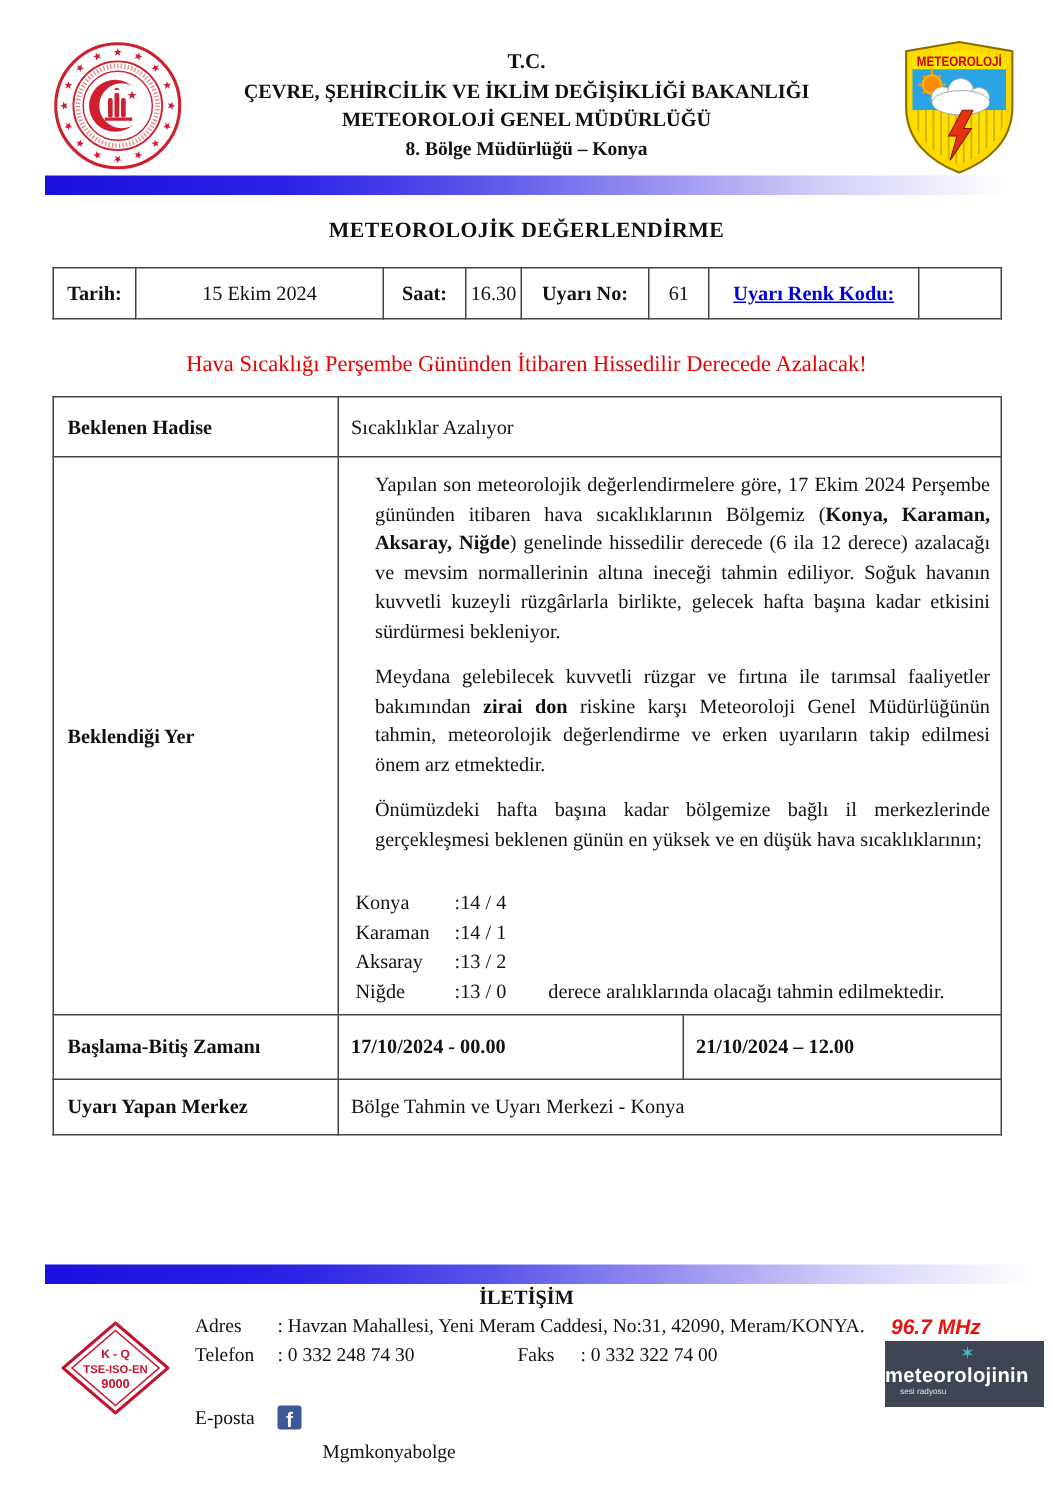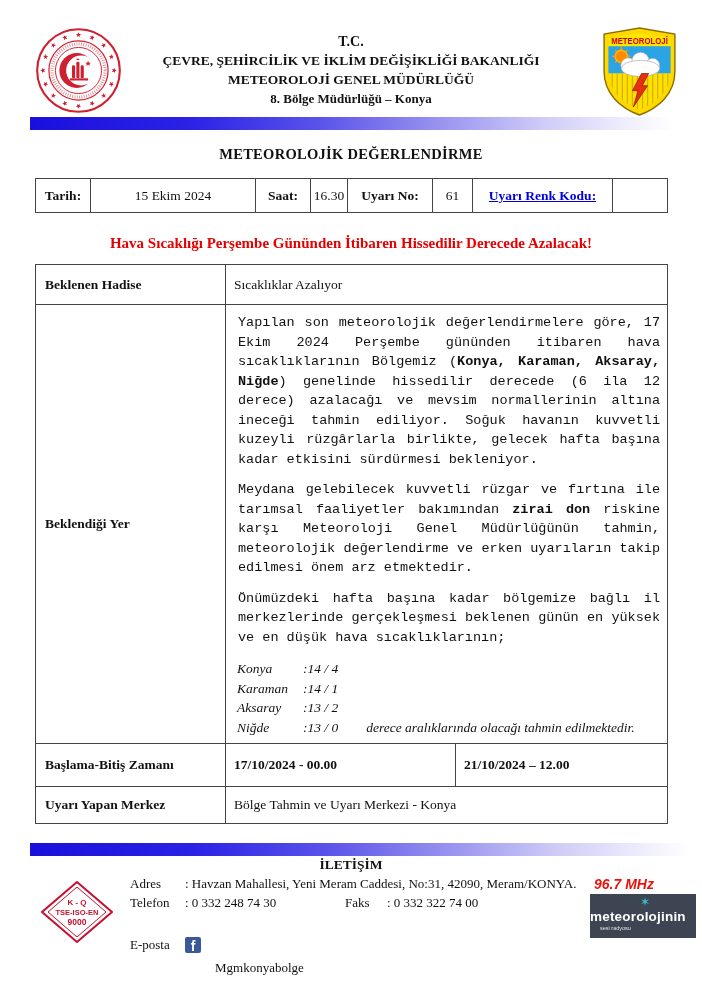--- a/index.html
+++ b/index.html
@@ -29,34 +29,34 @@
 
   
   table { border-collapse:collapse; table-layout:fixed; }
   td { border:1.5px solid #454545; }
   .info-table { position:absolute; left:35px; top:178px; width:632px; }
   .info-table td { height:34px; font-size:13.5px; text-align:center; vertical-align:middle; padding:0 2px; }
   .lbl { font-weight:bold; }
   .renk-link { color:#0000dd; font-weight:bold; text-decoration:underline; cursor:pointer; }
 
   .headline { position:absolute; left:0; right:0; top:235px; text-align:center;
-    color:#e60000; font-weight:bold; font-size:15px; }
+    color:#e60000; font-weight:normal; font-size:15px; }
 
   
   .main-table { position:absolute; left:35px; top:264px; width:632px; }
   .main-table td { font-size:13.5px; vertical-align:middle; }
   .main-table .c-label { padding-left:9px; font-weight:bold; }
   .r1 td { height:40px; }
   .r2 .c-content { height:357px; vertical-align:top; padding:8px 7px 6px 8px; }
   .r3 td { height:43px; font-weight:bold; }
   .r4 td { height:37px; }
   .c-content { text-align:justify; line-height:19.5px; }
-  .c-content p { margin:0 0 11px 4px;font-family:Liberation Mono, monospace; }
+  .c-content p { margin:0 0 11px 16px; }
   .c-plain { padding-left:8px; }
-  .cities { margin-top:12px; padding-left:3px; text-align:left;font-style:italic; }
+  .cities { margin-top:23px; padding-left:3px; text-align:left; }
   .city-row { line-height:19.5px; white-space:nowrap; }
   .city-name { display:inline-block; width:66px; }
   .city-suffix { margin-left:28px; }
   .r3 .c-val { padding-left:8px; }
 
   
   .iletisim-title { position:absolute; left:0; right:0; top:857px; text-align:center;
     font-weight:bold; font-size:13.5px; }
   .tse-logo { position:absolute; left:41px; top:881px; width:72px; height:62px; }
   .contact { position:absolute; left:130px; top:874px; font-size:13px; }

